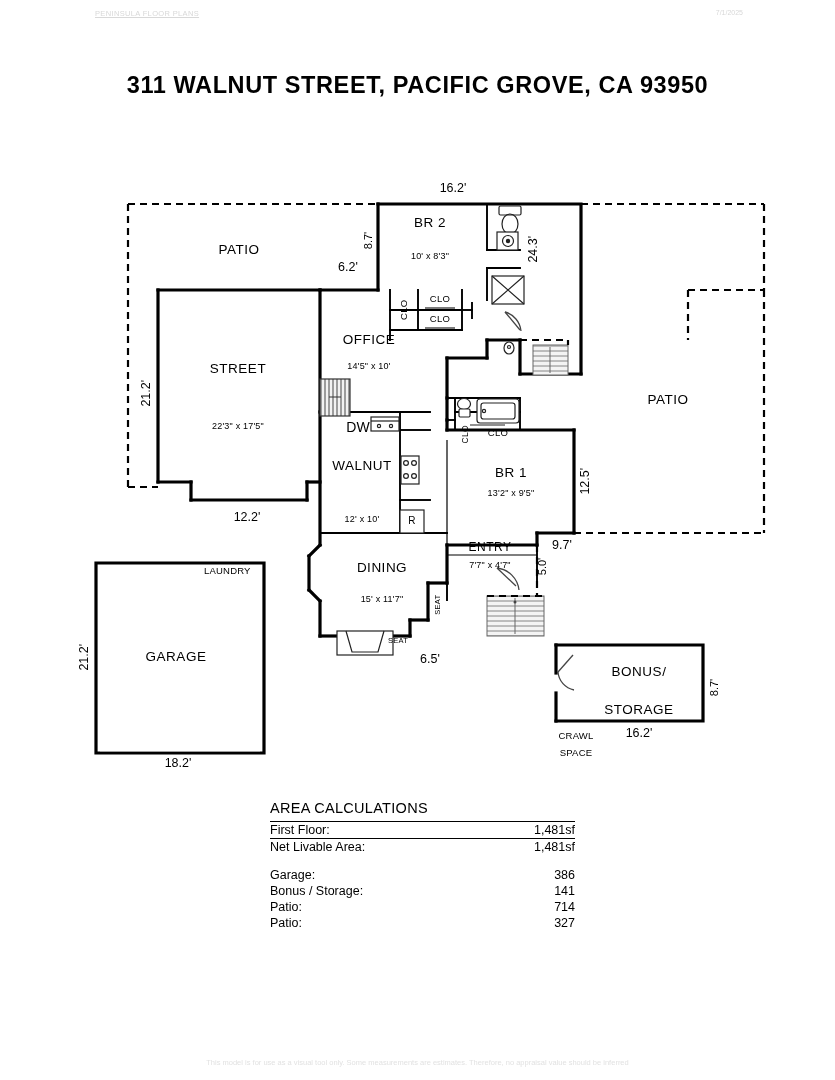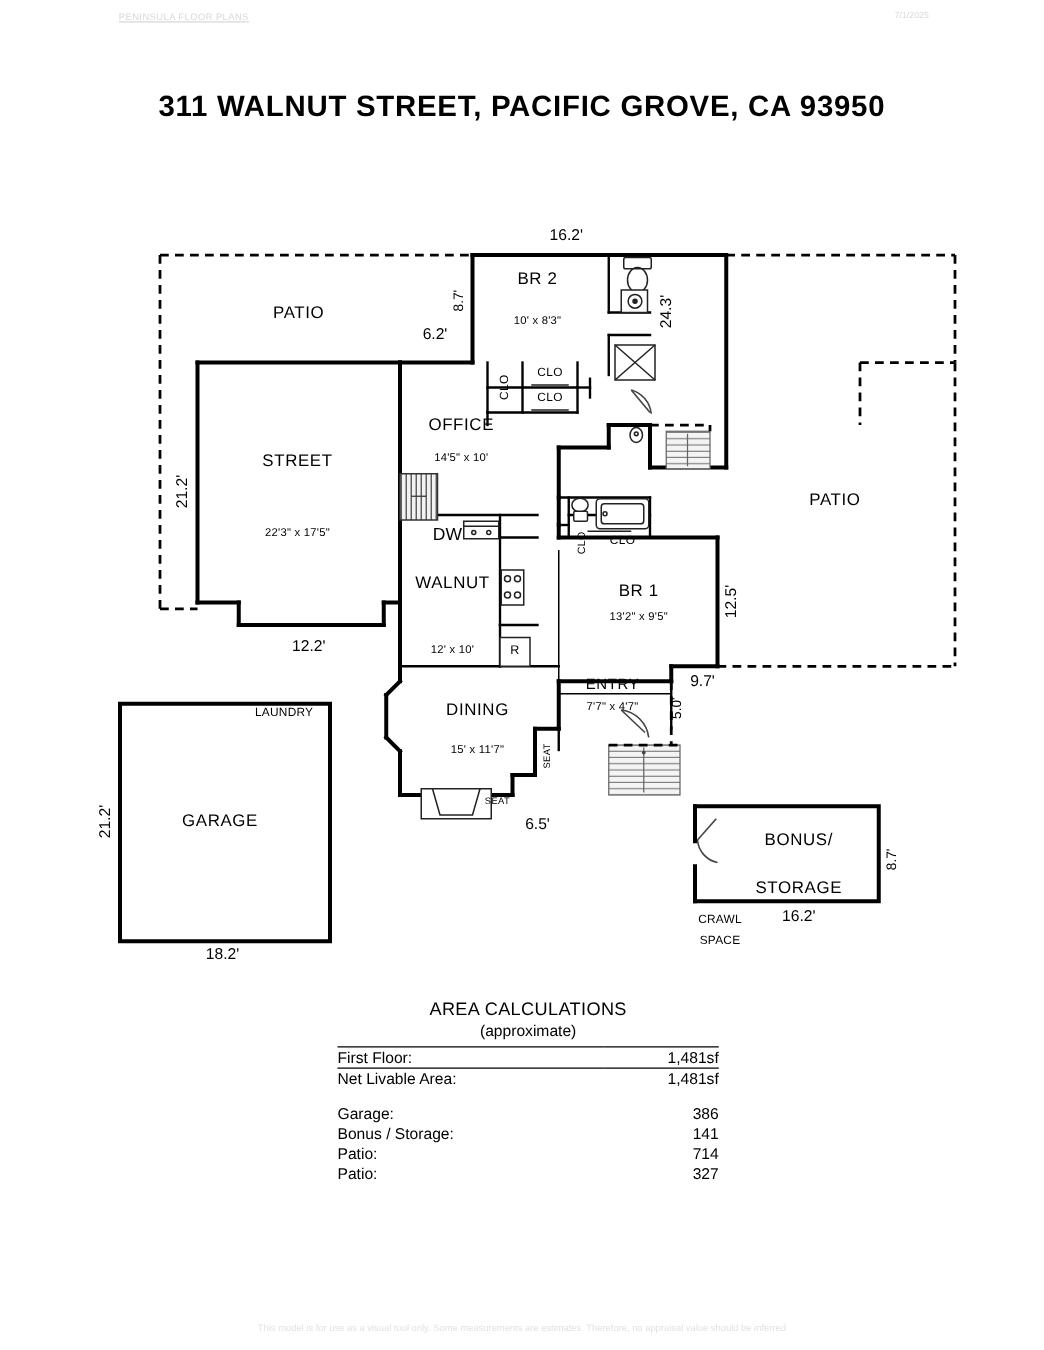--- a/index.html
+++ b/index.html
@@ -60,21 +60,21 @@
   .seat      { font-size: 7.5px; letter-spacing: .3px; }
   .rot90     { transform: rotate(-90deg); transform-origin: 50% 50%; }
   .ctr       { transform: translateX(-50%); }
   .ctr.rot90 { transform: translateX(-50%) rotate(-90deg); }
   
   #areas {
     position: absolute; left: 270px; top: 800px;
     width: 305px;
   }
   .area-title {
-    text-align: center; font-size: 14.5px; letter-spacing: .3px;
+    text-align: left; font-size: 14.5px; letter-spacing: .3px;
   }
   .area-sub {
     text-align: center; font-size: 12.5px; margin-top: 2px;
   }
   .area-tbl { width: 100%; border-collapse: collapse; margin-top: 5px; }
   .area-tbl td { font-size: 12.5px; padding: 1px 0; }
   .area-tbl td.val { text-align: right; }
   .rule-top td { border-top: 1.3px solid #000; }
   .spacer td { height: 12px; padding: 0; border: none; }
 </style>
@@ -348,21 +348,20 @@
   <div class="lbl dim sm ctr rot90" style="left:542px; top:561px;">5.0'</div>
   <div class="lbl dim ctr" style="left:562px; top:539px;">9.7'</div>
   <div class="lbl dim ctr" style="left:430px; top:653px;">6.5'</div>
   <div class="lbl dim ctr rot90" style="left:84px; top:651px;">21.2'</div>
   <div class="lbl dim ctr" style="left:178px; top:757px;">18.2'</div>
   <div class="lbl dim sm ctr rot90" style="left:714px; top:682px;">8.7'</div>
   <div class="lbl dim ctr" style="left:639px; top:727px;">16.2'</div>
 
   <div id="areas">
     <div class="area-title">AREA CALCULATIONS</div>
-    <div class="area-sub">(approximate)</div>
     <table class="area-tbl">
       <tbody>
         <tr class="rule-top">
           <td>First  Floor:</td>
           <td class="val">1,481sf</td>
         </tr>
         <tr class="rule-top">
           <td>Net Livable Area:</td>
           <td class="val">1,481sf</td>
         </tr>

